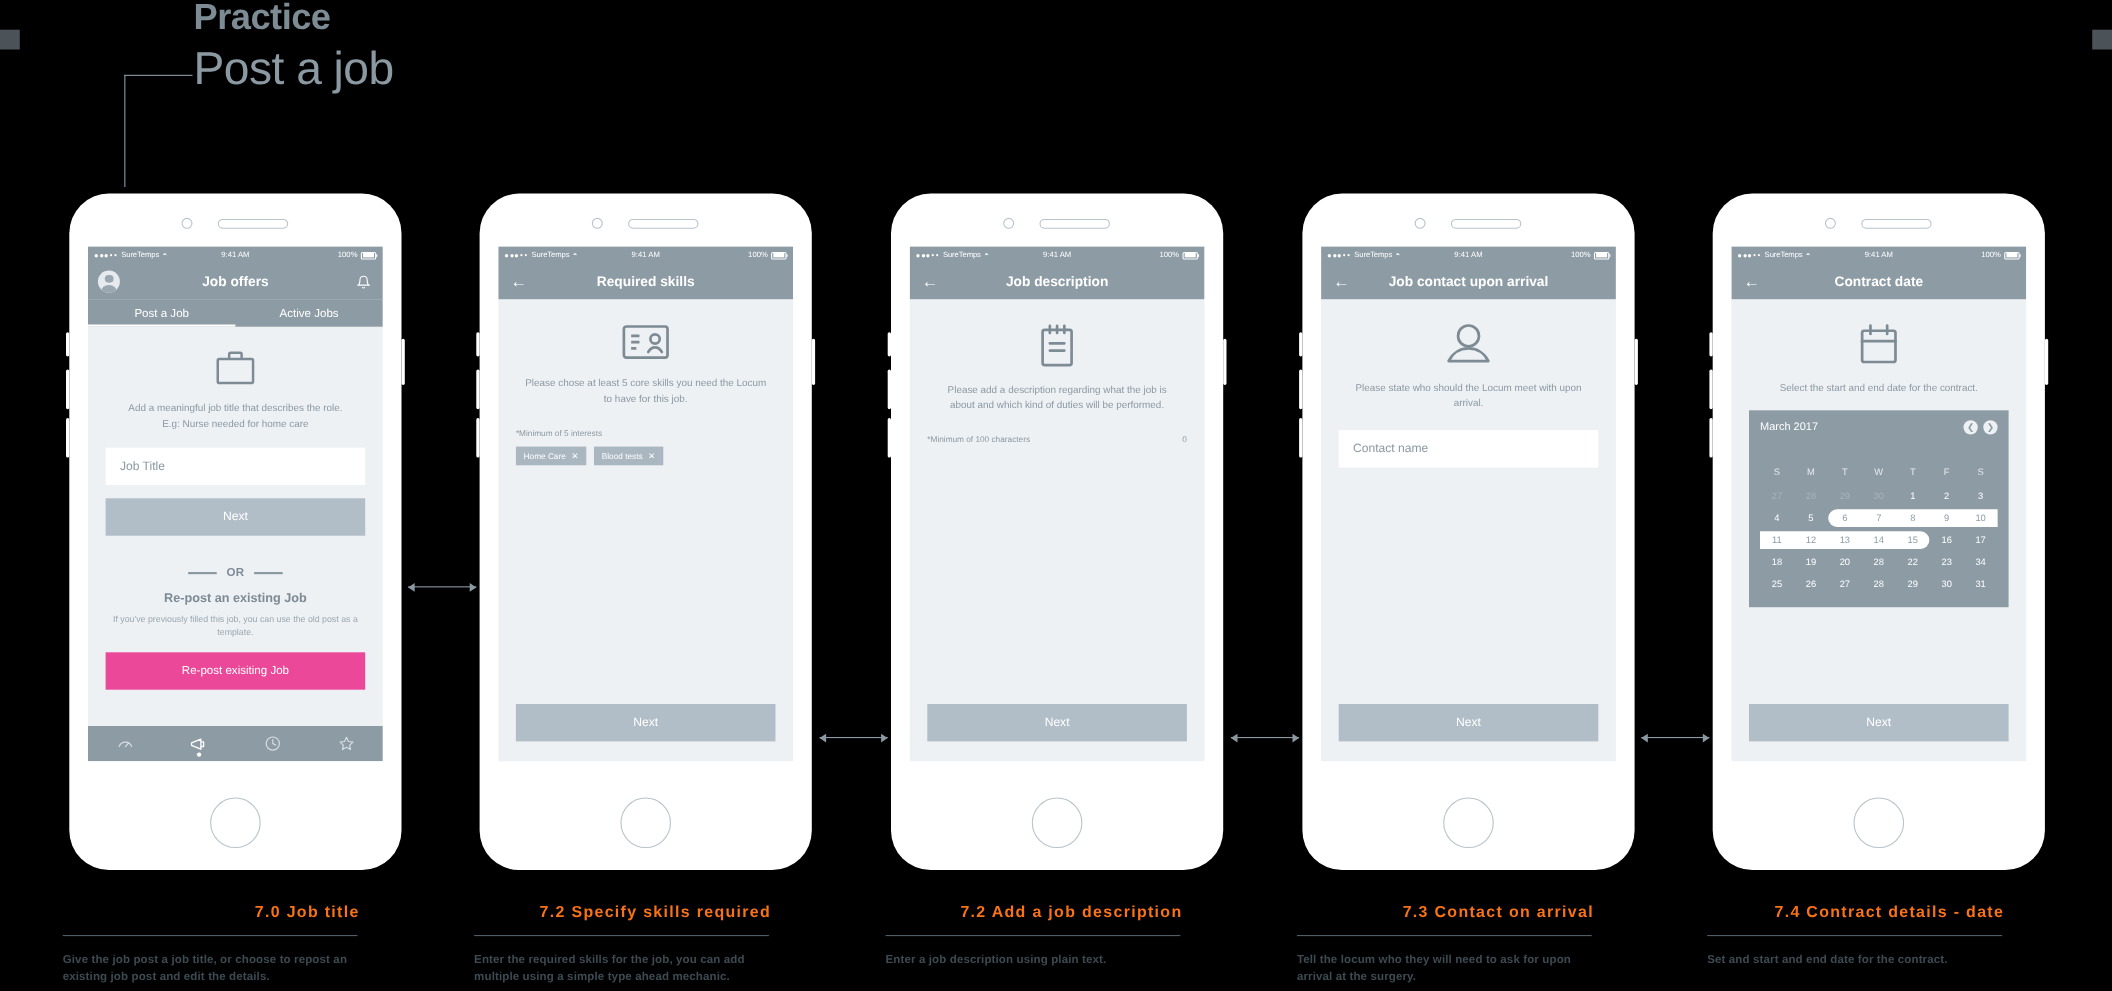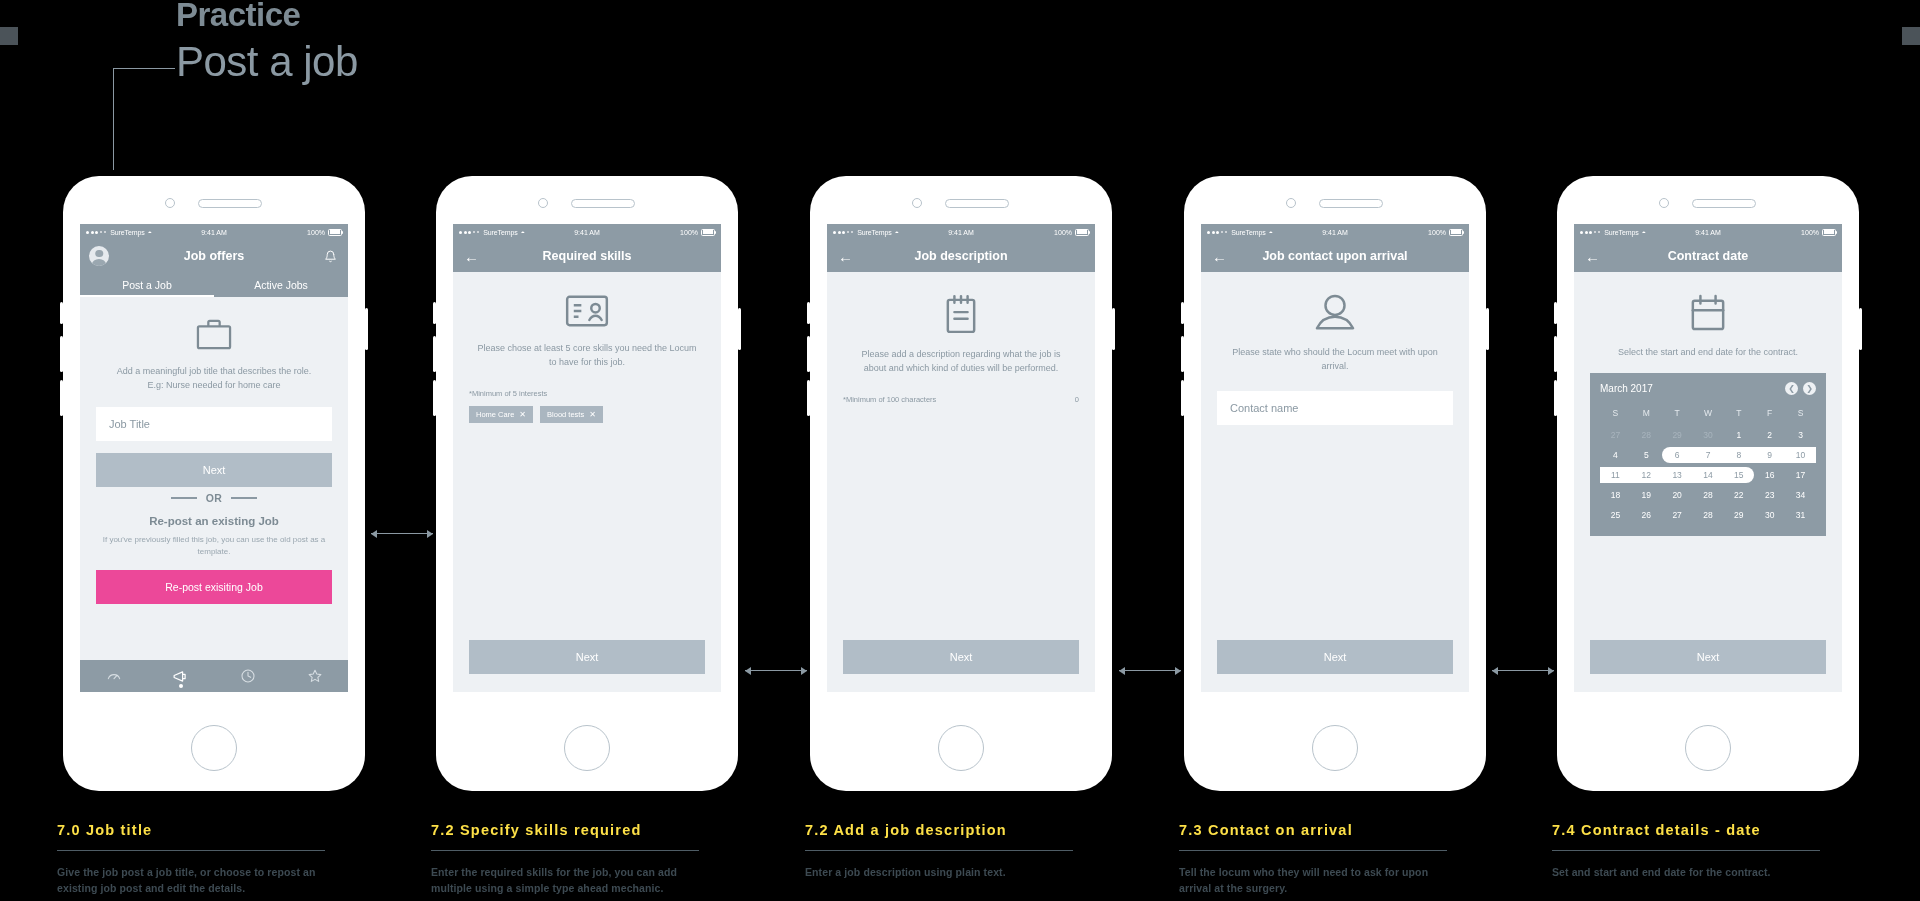--- a/index.html
+++ b/index.html
@@ -114,21 +114,21 @@
     margin-top: 13px; padding: 0 6px;
   }
   .field {
     background: #ffffff; height: 34px; display: flex; align-items: center;
     padding: 0 13px; color: #8b99a3; font-size: 11px; margin-top: 15px;
   }
   .btn-next {
     background: #b1bdc7; height: 34px; display: flex; align-items: center;
     justify-content: center; color: #ffffff; font-size: 11px;
   }
-  .or-row { display: flex; align-items: center; justify-content: center; gap: 9px; margin-top: 5px; }
+  .or-row { display: flex; align-items: center; justify-content: center; gap: 9px; margin-top: 28px; }
   .or-line { width: 26px; height: 1.4px; background: #8b99a3; }
   .or-text { color: #7d8b94; font-size: 10.5px; font-weight: bold; letter-spacing: .3px; }
   .subhead { text-align: center; color: #7d8b94; font-size: 11.5px; font-weight: bold; margin-top: 11px; }
   .subcopy { text-align: center; color: #9aa7b0; font-size: 8px; line-height: 12px; margin-top: 7px; padding: 0 4px; }
   .btn-secondary {
     background: #ec4899; height: 34px; display: flex; align-items: center;
     justify-content: center; color: #ffffff; font-size: 10.5px; margin-top: 12px;
   }
 
   
@@ -153,21 +153,21 @@
     background: #ffffff; height: 112px; padding: 11px 13px;
     color: #9aa7b0; font-size: 10px; margin-top: 5px;
   }
 
   .bottom-next {
     position: absolute; left: 16px; right: 16px; bottom: 18px;
   }
 
   
   .cal { background: #8d9ba5; margin-top: 14px; padding: 9px 10px 11px; color: #fff; }
-  .cal-head { display: flex; align-items: center; justify-content: space-between; margin-bottom: 9px; }
+  .cal-head { display: flex; align-items: center; justify-content: space-between; margin-bottom: 25px; }
   .cal-month { font-size: 10px; }
   .cal-navs { display: flex; gap: 5px; }
   .cal-nav {
     width: 13px; height: 13px; border-radius: 50%; background: #eef1f4;
     color: #8d9ba5; font-size: 8px; display: flex; align-items: center; justify-content: center;
   }
   .cal-grid { display: grid; grid-template-columns: repeat(7, 1fr); }
   .cal-dow { text-align: center; font-size: 8.5px; color: #e4e9ed; padding: 4px 0 7px; }
   .cal-cell { position: relative; text-align: center; font-size: 8.5px; padding: 5px 0; z-index: 2; }
   .cal-cell.muted { color: #a8b4bd; }
@@ -180,21 +180,21 @@
   .cal-range.end { border-radius: 0 10px 10px 0; }
 
   
   .conn { position: absolute; height: 1.4px; background: #8b99a3; }
   .conn .a-l, .conn .a-r { position: absolute; top: 50%; width: 0; height: 0; border-top: 4px solid transparent; border-bottom: 4px solid transparent; }
   .conn .a-l { left: 0; transform: translateY(-50%); border-right: 6px solid #8b99a3; }
   .conn .a-r { right: 0; transform: translateY(-50%); border-left: 6px solid #8b99a3; }
 
   
   .caption { position: absolute; top: 822px; width: 270px; }
-  .cap-title { color: #fde047; font-size: 14.5px; font-weight: bold; letter-spacing: 1.2px; }
+  .cap-title { color: #f97316; font-size: 14.5px; font-weight: bold; letter-spacing: 1.2px; text-align: right; }
   .cap-rule { height: 1.3px; background: #4f5d66; margin-top: 12px; width: 268px; }
   .cap-body { color: #3d4a52; font-size: 10.5px; line-height: 16px; margin-top: 13px; font-weight: bold; letter-spacing: .1px; }
 
   svg { display: block; }
 </style>
 </head>
 <body>
 
 <div class="stage">
 

